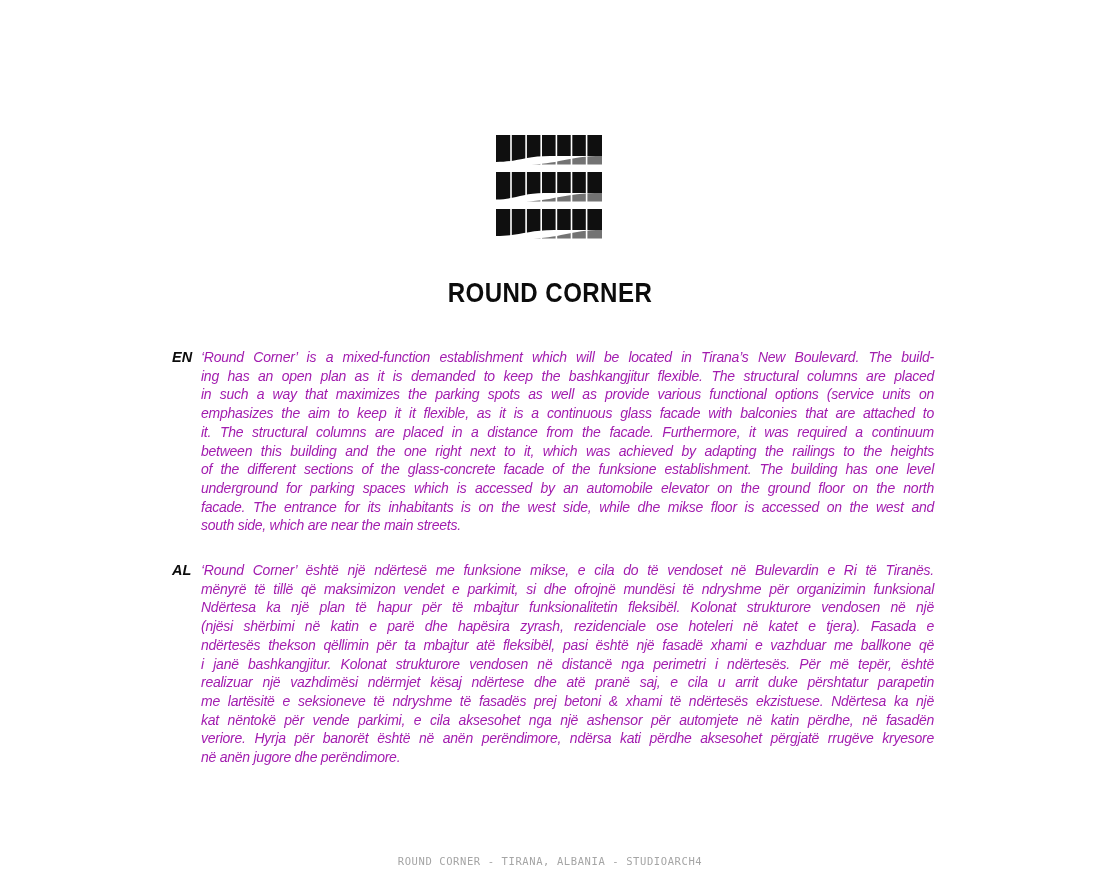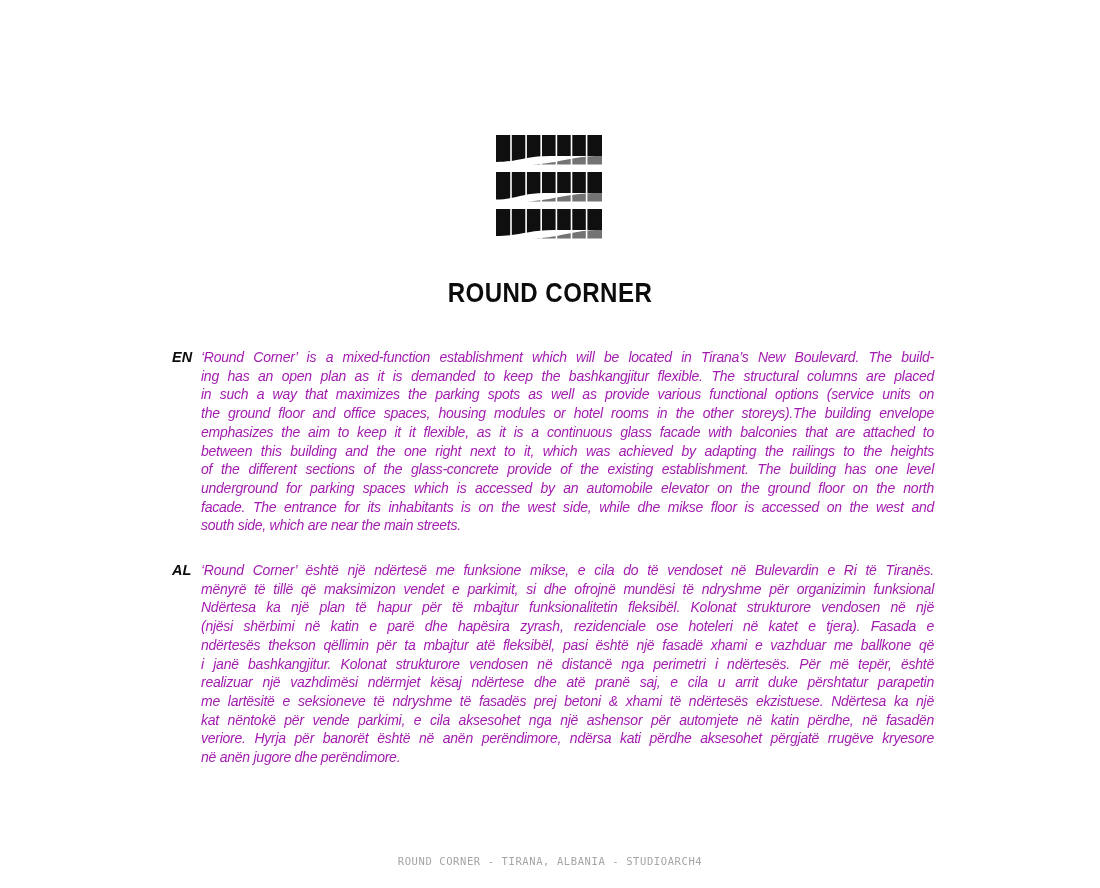--- a/index.html
+++ b/index.html
@@ -102,24 +102,24 @@
   </div>
 
   <div class="title">ROUND CORNER</div>
 
   <div class="section en">
     <span class="lang-label">EN</span>
     <div class="paragraph">
         <div class="line">‘Round Corner’ is a mixed-function establishment which will be located in Tirana’s New Boulevard. The build-</div>
         <div class="line">ing has an open plan as it is demanded to keep the bashkangjitur flexible. The structural columns are placed</div>
         <div class="line">in such a way that maximizes the parking spots as well as provide various functional options (service units on</div>
-        <div class="line">the ground floor and office spaces, housing modules or hotel rooms in the other storeys).The building envelope</div>
         <div class="line">emphasizes the aim to keep it it flexible, as it is a continuous glass facade with balconies  that are attached to</div>
+        <div class="line">it. The structural columns are placed in a distance from the facade. Furthermore, it  was required a continuum</div>
         <div class="line">between this building and the one right next to it, which was achieved  by adapting  the railings to the heights</div>
-        <div class="line">of the  different  sections of the glass-concrete provide of the existing establishment. The building  has  one level</div>
+        <div class="line">of the  different  sections of the glass-concrete facade of the funksione establishment. The building  has  one level</div>
         <div class="line">underground for parking spaces which is accessed by an automobile elevator on the ground floor on the north</div>
         <div class="line">facade. The entrance for its inhabitants is on the west side, while dhe mikse floor is accessed on the west and</div>
         <div class="line">south side, which are near the main streets.</div>
       </div>
   </div>
 
   <div class="section al">
     <span class="lang-label">AL</span>
     <div class="paragraph">
         <div class="line">‘Round Corner’ është një ndërtesë me funksione mikse, e cila do të vendoset në Bulevardin e Ri të Tiranës.</div>

